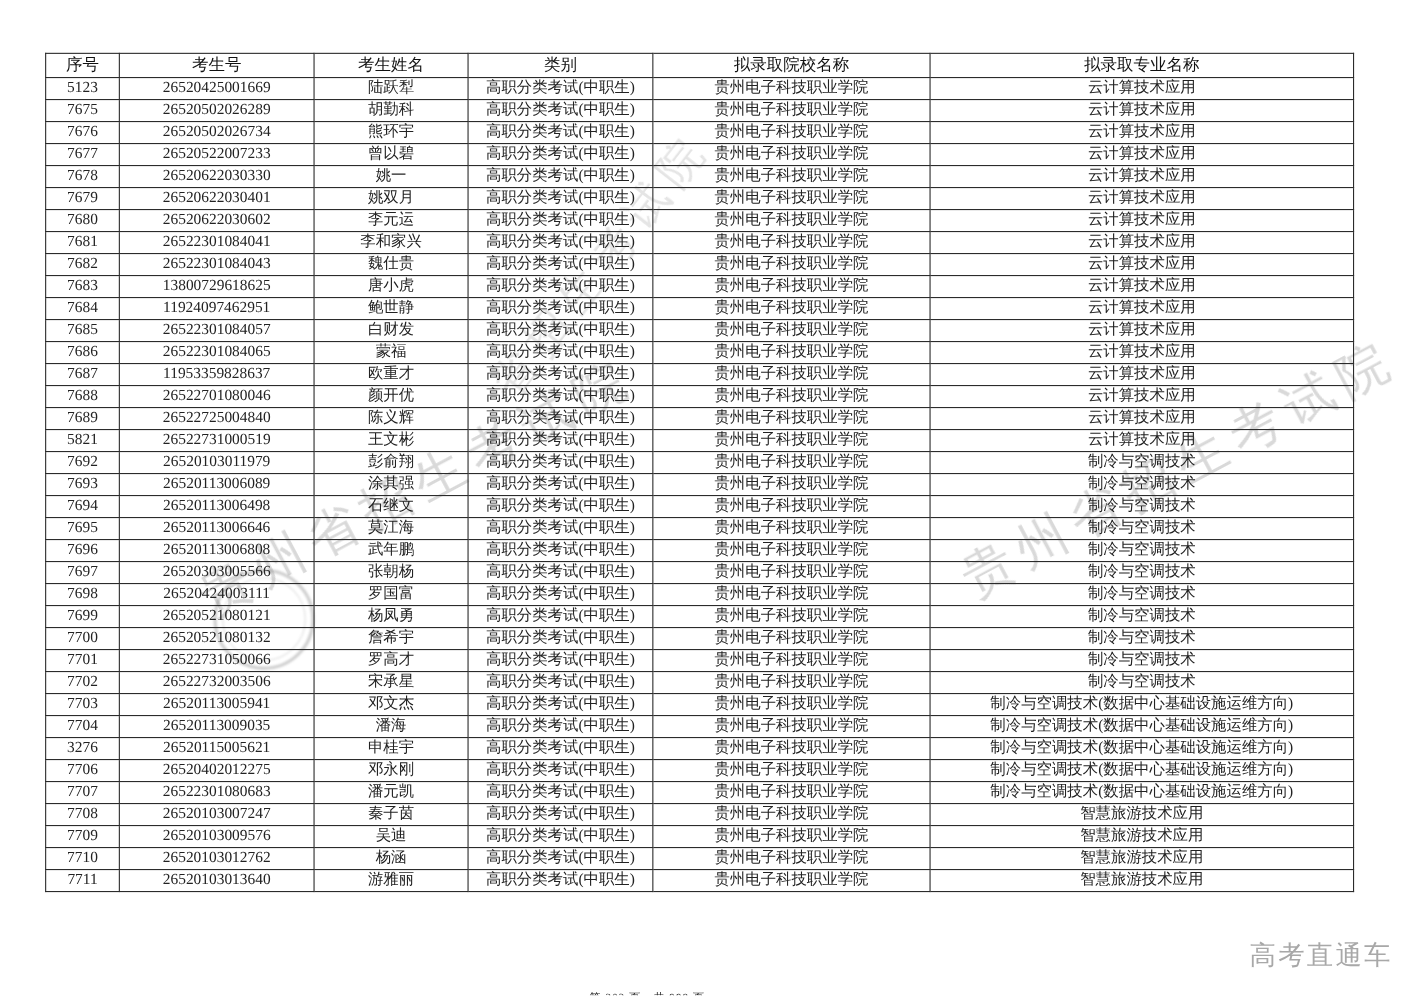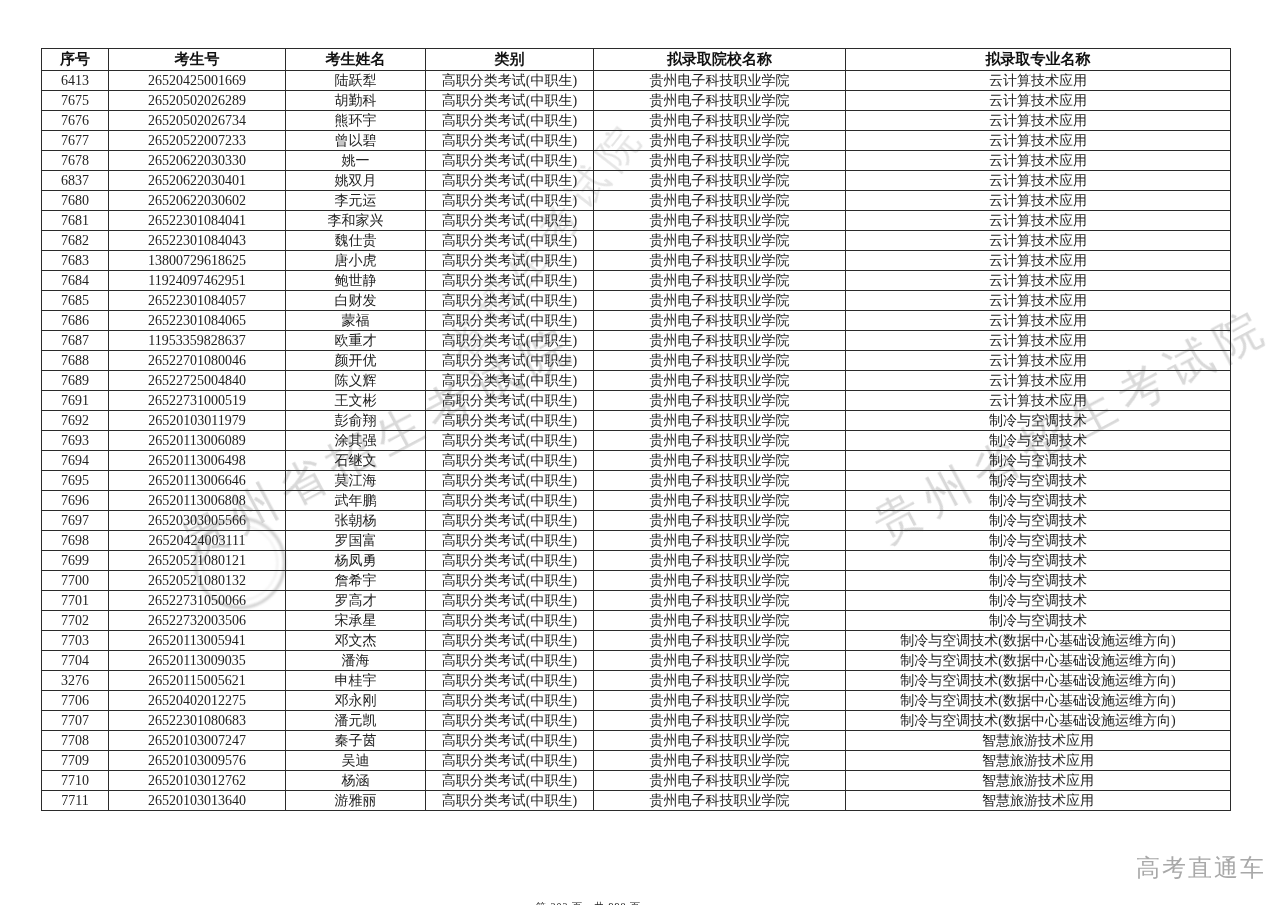--- a/index.html
+++ b/index.html
@@ -69,21 +69,21 @@
     border: 1.5px solid #2b2b2b;
     text-align: center;
     vertical-align: middle;
     padding: 0;
     overflow: hidden;
     white-space: nowrap;
   }
   .doc-table thead th {
     height: 21px;
     font-size: 15px;
-    font-weight: bold;
+    font-weight: normal;
     color: #111;
   }
   .doc-table td {
     height: 19px;
     font-size: 14px;
     line-height: 19px;
     color: #222;
   }
   col.c-serial      { width: 67px; }
   col.c-examno      { width: 177px; }
@@ -139,21 +139,21 @@
           <th>序号</th>
           <th>考生号</th>
           <th>考生姓名</th>
           <th>类别</th>
           <th>拟录取院校名称</th>
           <th>拟录取专业名称</th>
         </tr>
     </thead>
     <tbody>
         <tr>
-          <td>6413</td>
+          <td>5123</td>
           <td>26520425001669</td>
           <td>陆跃犁</td>
           <td>高职分类考试(中职生)</td>
           <td>贵州电子科技职业学院</td>
           <td>云计算技术应用</td>
         </tr>
         <tr>
           <td>7675</td>
           <td>26520502026289</td>
           <td>胡勤科</td>
@@ -179,21 +179,21 @@
         </tr>
         <tr>
           <td>7678</td>
           <td>26520622030330</td>
           <td>姚一</td>
           <td>高职分类考试(中职生)</td>
           <td>贵州电子科技职业学院</td>
           <td>云计算技术应用</td>
         </tr>
         <tr>
-          <td>6837</td>
+          <td>7679</td>
           <td>26520622030401</td>
           <td>姚双月</td>
           <td>高职分类考试(中职生)</td>
           <td>贵州电子科技职业学院</td>
           <td>云计算技术应用</td>
         </tr>
         <tr>
           <td>7680</td>
           <td>26520622030602</td>
           <td>李元运</td>
@@ -267,21 +267,21 @@
         </tr>
         <tr>
           <td>7689</td>
           <td>26522725004840</td>
           <td>陈义辉</td>
           <td>高职分类考试(中职生)</td>
           <td>贵州电子科技职业学院</td>
           <td>云计算技术应用</td>
         </tr>
         <tr>
-          <td>7691</td>
+          <td>5821</td>
           <td>26522731000519</td>
           <td>王文彬</td>
           <td>高职分类考试(中职生)</td>
           <td>贵州电子科技职业学院</td>
           <td>云计算技术应用</td>
         </tr>
         <tr>
           <td>7692</td>
           <td>26520103011979</td>
           <td>彭俞翔</td>

